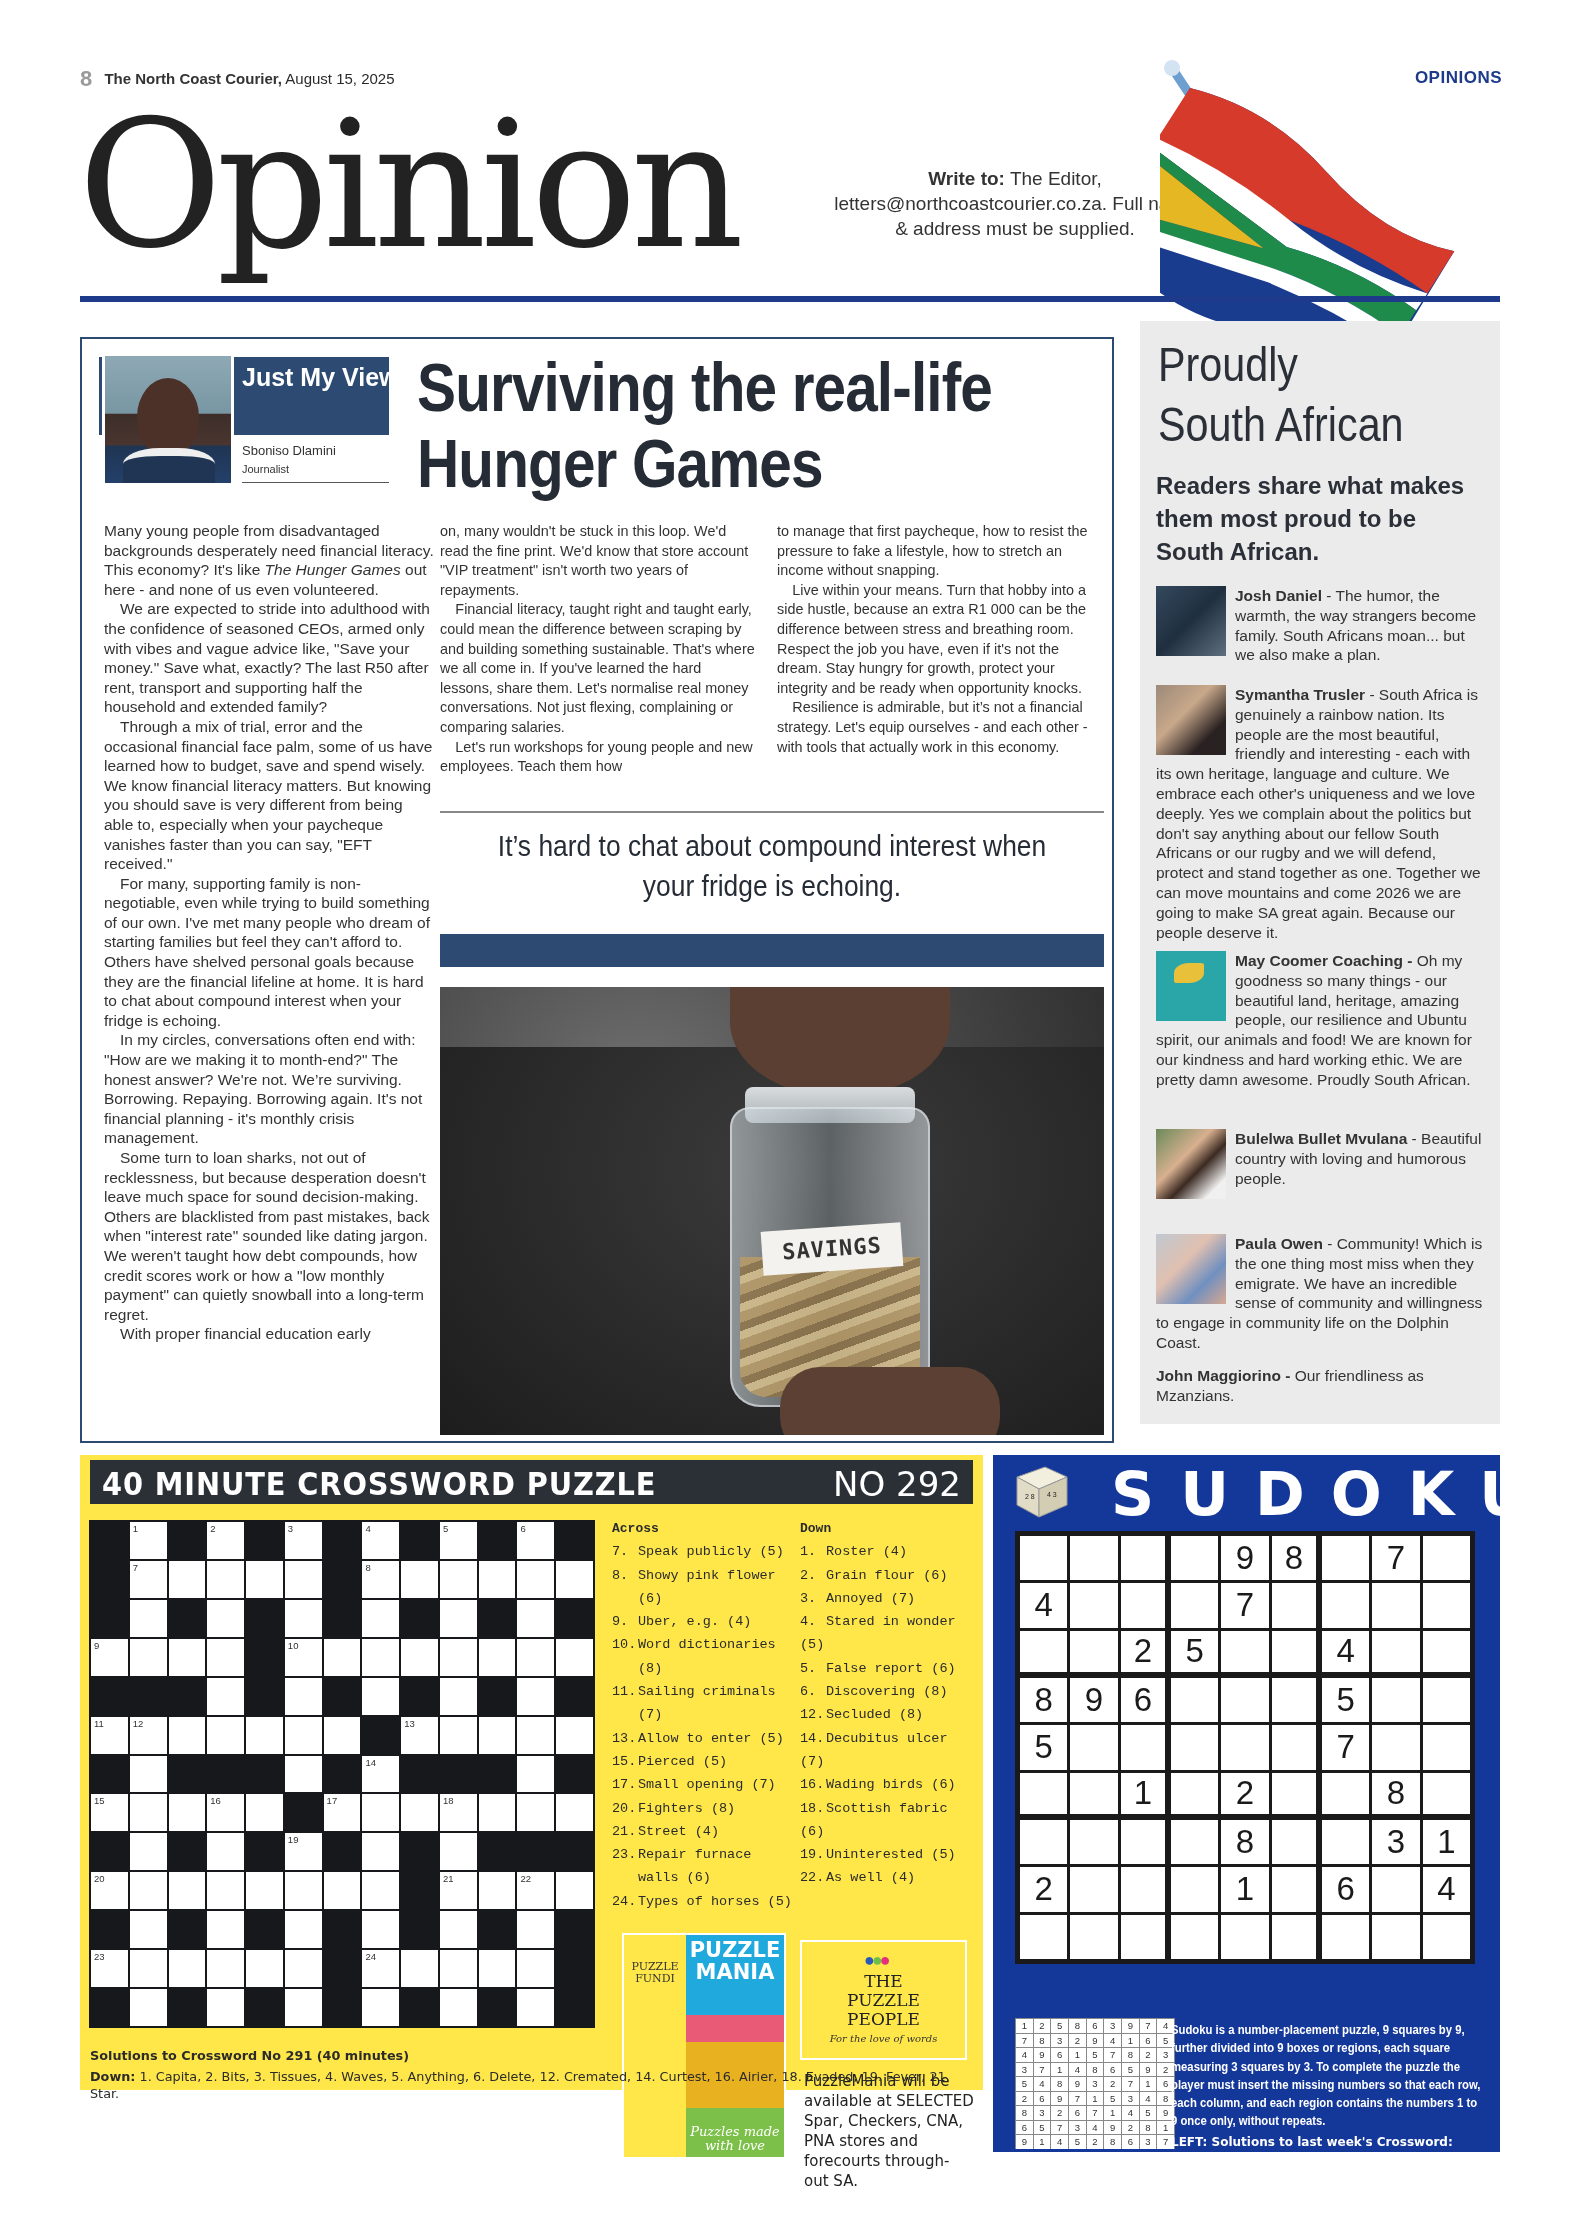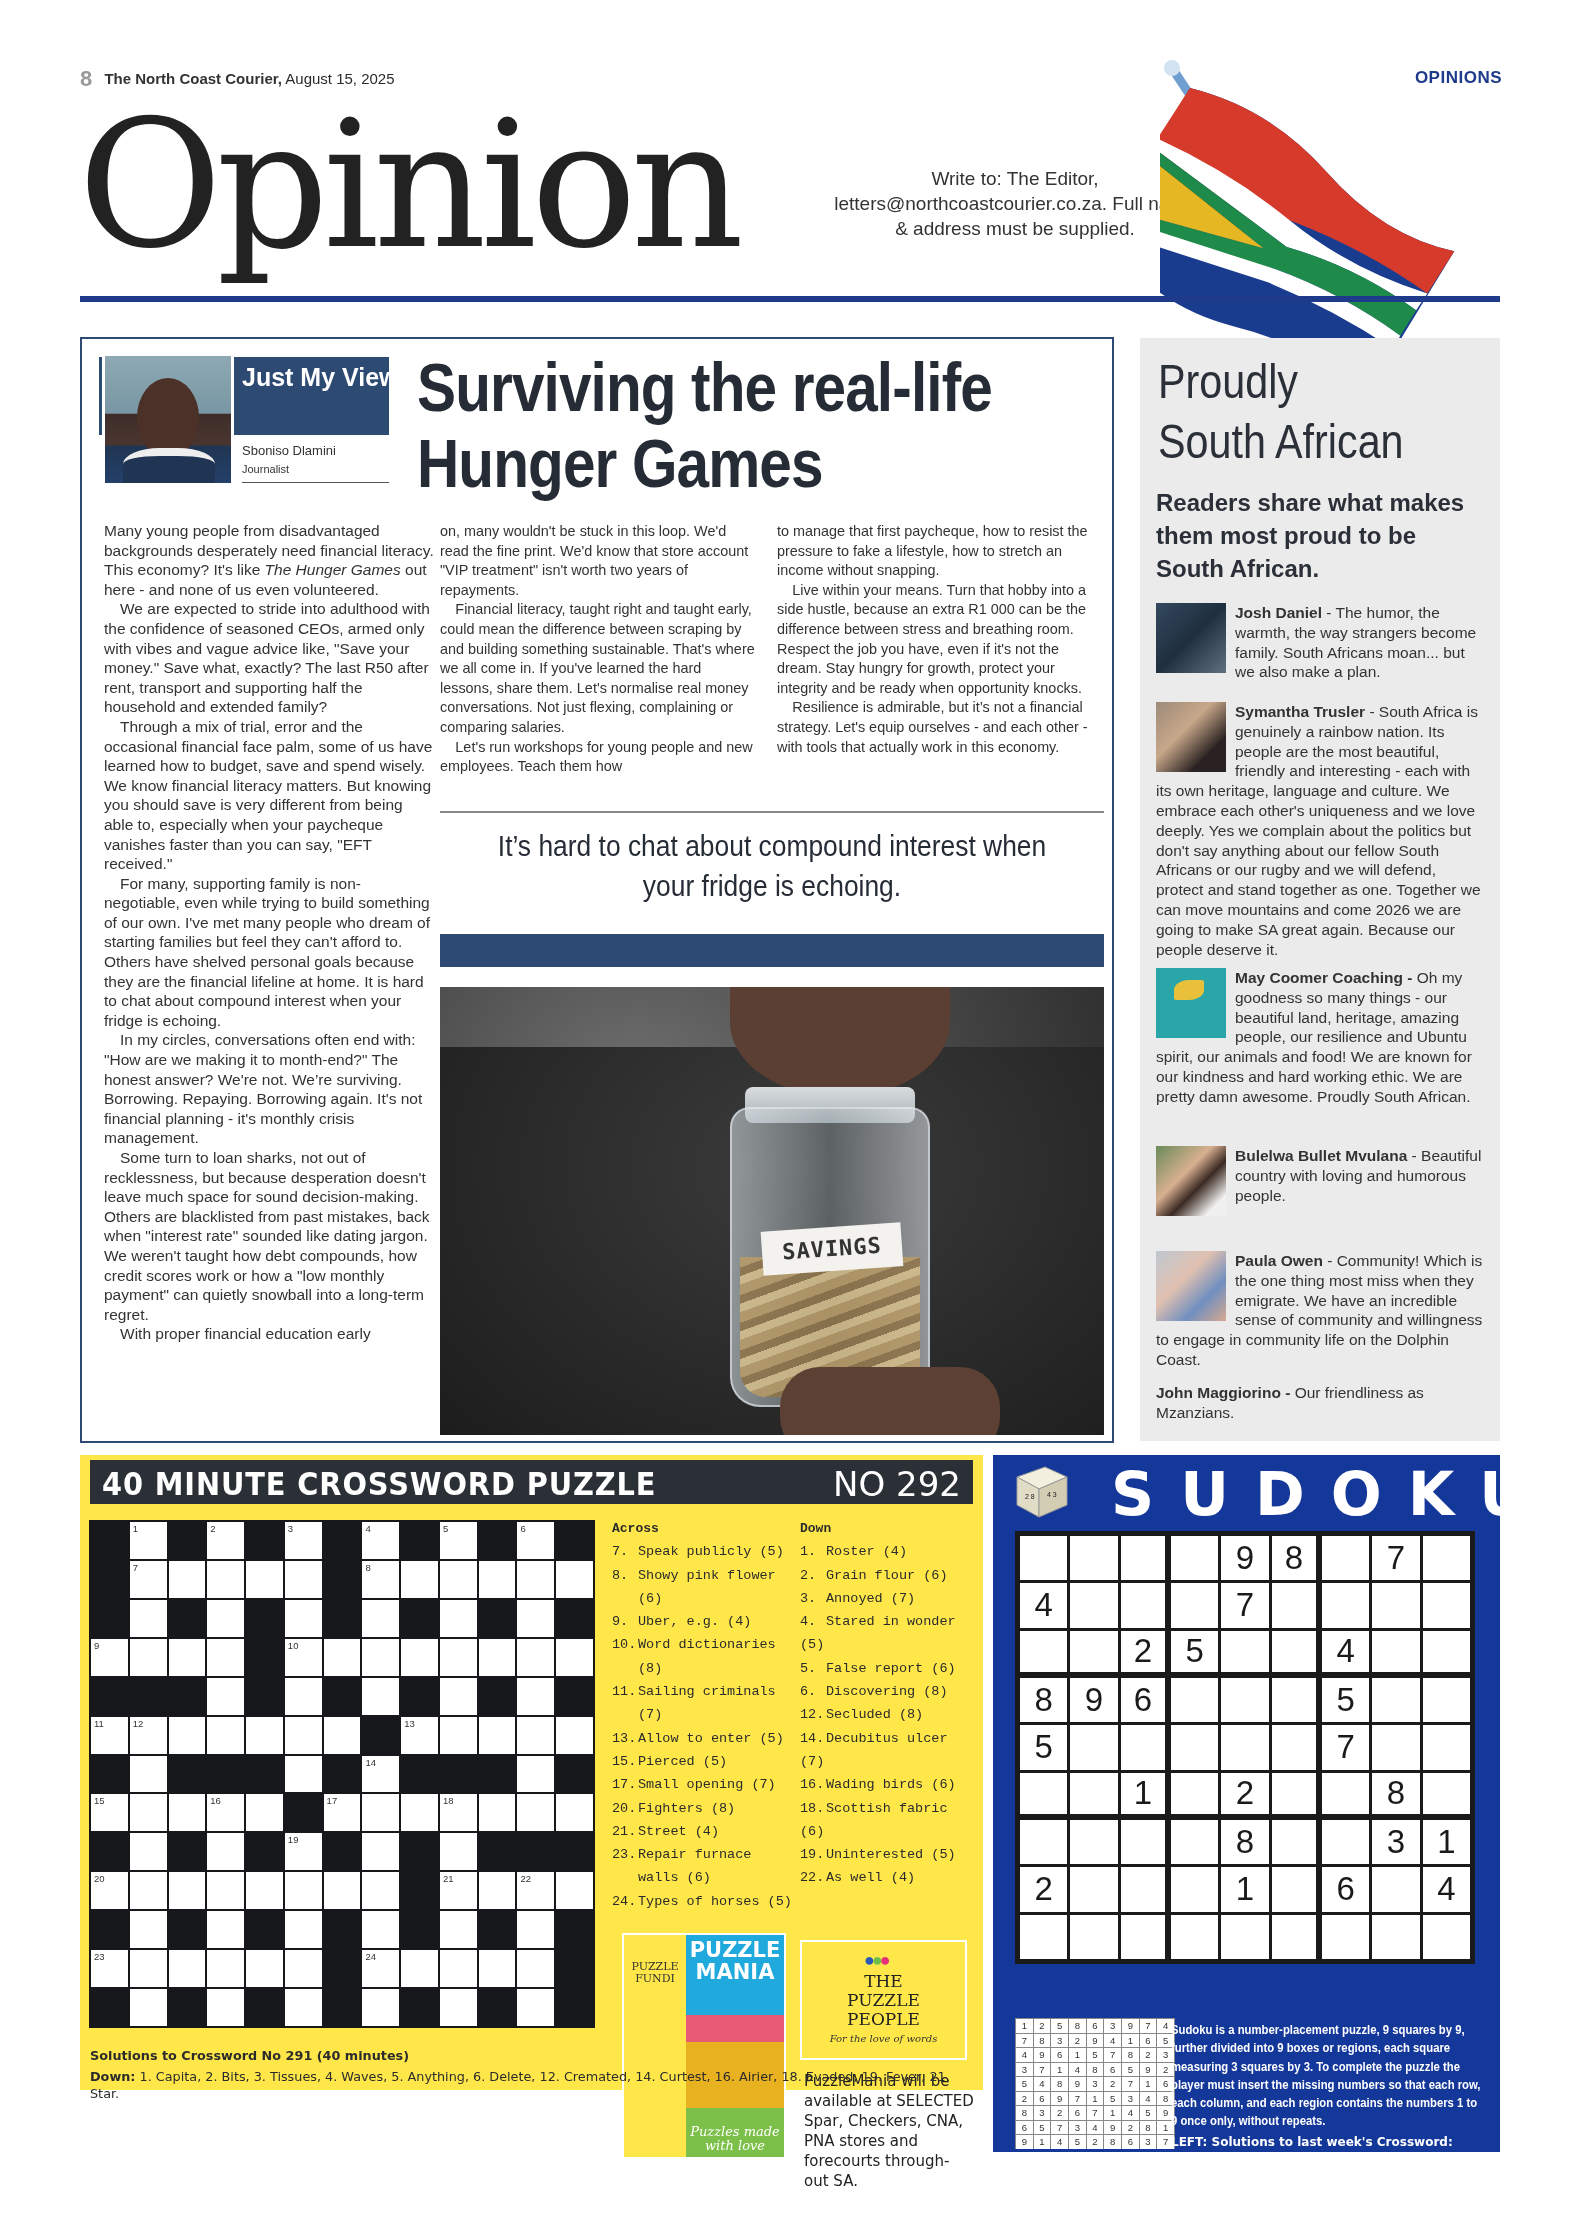--- a/index.html
+++ b/index.html
@@ -6,21 +6,21 @@
   body { width: 1572px; height: 2224px; background: #fff; font-family: "Liberation Sans", sans-serif; color: #2b2b2b; position: relative; overflow: hidden; }
   .abs { position: absolute; }
 
   
   .folio { left: 80px; top: 66px; font-size: 15px; }
   .folio .pg { font-size: 22px; font-weight: bold; color: #9a9a9a; margin-right: 8px; vertical-align: -2px; }
   .folio .paper { font-weight: bold; color: #333; }
   .section-tag { right: 70px; top: 68px; font-size: 17px; font-weight: bold; color: #1e3a8a; letter-spacing: 0.5px; }
   .masthead { left: 78px; top: 98px; font-family: "DejaVu Serif", serif; font-size: 176px; color: #222; letter-spacing: -6px; line-height: 1; font-weight: normal; }
   .write-to { left: 830px; top: 166px; width: 370px; text-align: center; font-size: 19px; line-height: 25px; color: #333; }
-  .write-to b { font-weight: normal; }
+  .write-to b { font-weight: bold; }
   .head-rule { left: 80px; top: 296px; width: 1420px; height: 6px; background: #1e3a8a; }
   .flag { left: 1160px; top: 58px; width: 360px; height: 330px; }
 
   
   .article { left: 80px; top: 337px; width: 1034px; height: 1106px; border: 2px solid #2c4a72; }
   .jmv-band { left: 17px; top: 18px; width: 290px; height: 78px; background: #2c4a72; }
   .jmv-photo { left: 20px; top: 14px; width: 132px; height: 133px; background: linear-gradient(180deg,#8ea9b5 0%,#7896a3 45%,#3d2e2a 46%,#4a3530 70%,#1f3553 71%,#24406a 100%); border: 3px solid #fff; overflow: hidden; }
   .jmv-face { position:absolute; left:32px; top:22px; width:62px; height:78px; border-radius:50% 50% 45% 45%; background:#4b3128; }
   .jmv-collar { position:absolute; left:18px; top:92px; width:92px; height:40px; background:#1f3553; border-top:8px solid #eee; border-radius: 40% 40% 0 0; }
   .jmv-title { left: 160px; top: 24px; color: #fff; font-weight: bold; font-size: 25px; line-height: 28px; font-family: "Liberation Sans", sans-serif; }
@@ -40,21 +40,21 @@
   .photo { left: 358px; top: 648px; width: 664px; height: 448px; background: radial-gradient(ellipse at 30% 20%, #6e6e6e 0%, #4a4a4a 40%, #2f2f2f 75%, #262626 100%); overflow: hidden; }
   .photo-chin { position:absolute; left: 290px; top: -40px; width: 220px; height: 150px; background: #5b3f33; border-radius: 0 0 50% 50%; }
   .photo-shirt { position:absolute; left: 0; top: 60px; width: 664px; height: 400px; background: radial-gradient(ellipse at 55% 30%, #3c3c3c 0%, #2a2a2a 55%, #1c1c1c 100%); }
   .jar { position:absolute; left: 290px; top: 120px; width: 200px; height: 300px; border-radius: 20px 20px 30px 30px; background: linear-gradient(90deg, rgba(220,230,235,0.55), rgba(160,175,180,0.35) 50%, rgba(230,235,240,0.55)); border: 2px solid rgba(230,235,240,0.6); }
   .jar-lid { position:absolute; left: 305px; top: 100px; width: 170px; height: 36px; border-radius: 8px; background: linear-gradient(180deg,#d9dde0,#a8aeb2); }
   .jar-coins { position:absolute; left: 300px; top: 270px; width: 180px; height: 140px; border-radius: 0 0 26px 26px; background: repeating-linear-gradient(160deg,#b89b66 0 10px,#8f7448 10px 18px,#d6bf8b 18px 26px); opacity: 0.85; }
   .jar-label { position:absolute; left: 322px; top: 240px; width: 140px; height: 44px; background: #f4f2ee; transform: rotate(-4deg); font-family: "DejaVu Sans Mono", monospace; font-size: 22px; font-weight: bold; color: #333; text-align: center; line-height: 44px; letter-spacing: 1px; }
   .hand { position:absolute; left: 340px; top: 380px; width: 220px; height: 90px; border-radius: 40px; background: #5d4034; }
 
   
-  .sidebar { left: 1140px; top: 338px; width: 360px; height: 1103px; background: #ebebeb; }
+  .sidebar { left: 1140px; top: 321px; width: 360px; height: 1103px; background: #ebebeb; }
   .sb-title { left: 18px; top: 14px; font-size: 48px; line-height: 60px; color: #2b2f38; transform: scaleX(0.86); transform-origin: left top; width: 400px; }
   .sb-sub { left: 16px; top: 148px; width: 330px; font-weight: bold; font-size: 24px; line-height: 33px; color: #2b2f38; }
   .sb-entry { left: 16px; width: 330px; font-size: 15.5px; line-height: 19.8px; color: #333; }
   .sb-entry b { color: #333; }
   .sb-thumb { float: left; width: 70px; height: 70px; margin: 0 9px 4px 0; }
   .th-josh { background: linear-gradient(135deg,#34495e,#1f2f3f 50%,#607080); }
   .th-sym { background: linear-gradient(135deg,#9c8a7a,#c8a88a 40%,#2a2222 75%); }
   .th-may { background: #2ba6a8; position: relative; }
   .th-may:after { content:""; position:absolute; left:18px; top:12px; width:30px; height:20px; background:#e8c03a; border-radius: 50% 10% 50% 10%; }
   .th-bul { background: linear-gradient(135deg,#6a8a5a,#d8b090 40%,#3b2a22 60%,#f0f0f0 85%); }

